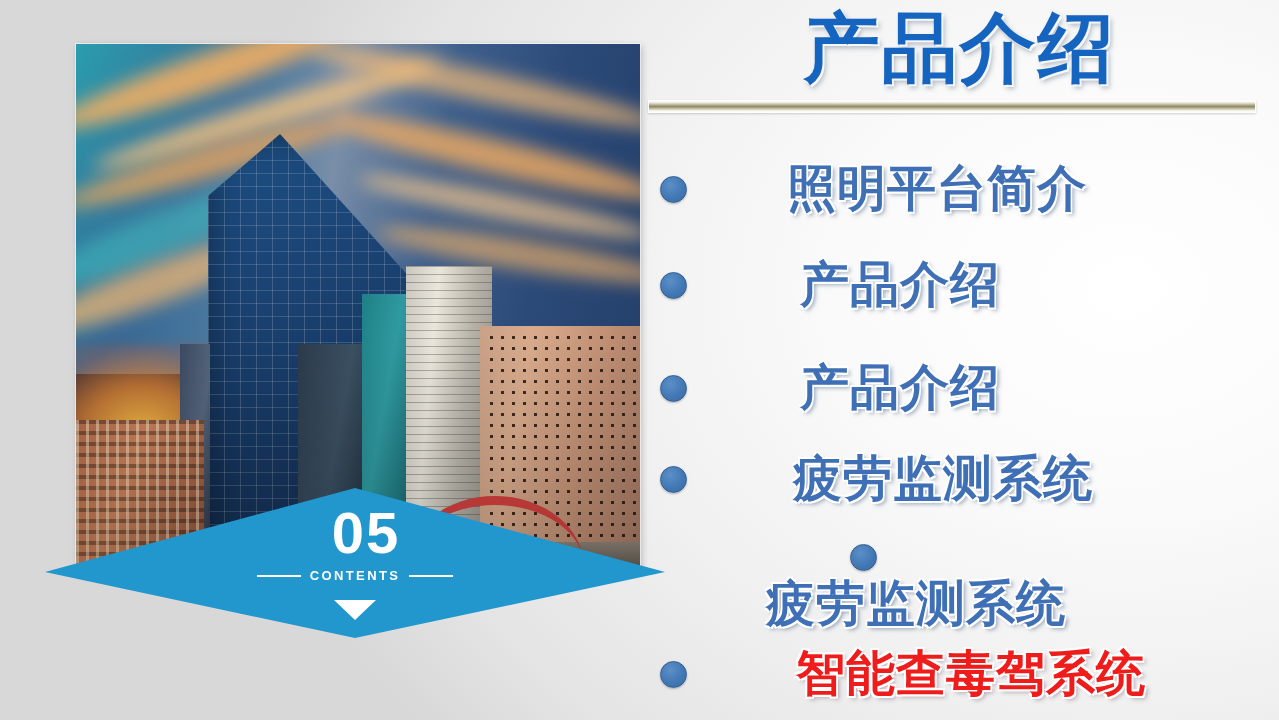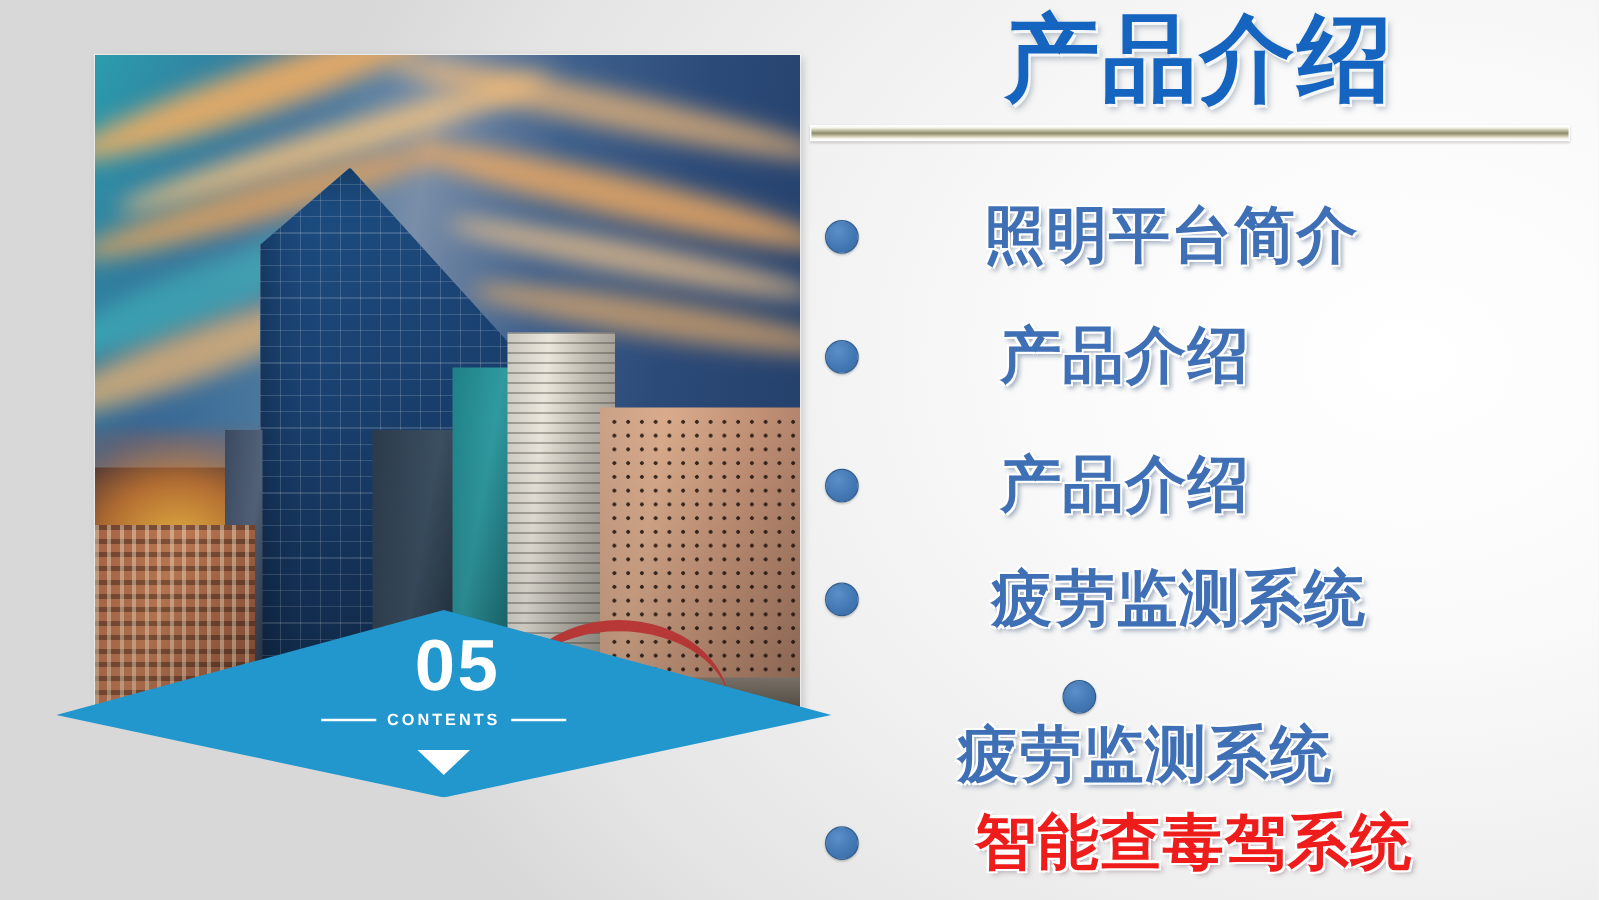--- a/index.html
+++ b/index.html
@@ -236,19 +236,19 @@
       <span class="rtext" style="margin-left:113px;">产品介绍</span>
     </div>
     <div class="row" style="top:314px;">
       <span class="bullet"></span>
       <span class="rtext" style="margin-left:106px;">疲劳监测系统</span>
     </div>
     <div class="row" style="top:412px;flex-direction:column;">
       <span class="bullet"></span>
       <span class="rtext" style="margin-left:106px;">疲劳监测系统</span>
     </div>
-    <div class="row" style="top:509px;">
+    <div class="row" style="top:509px;gap:16px;">
       <span class="bullet"></span>
       <span class="rtext red" style="margin-left:93px;">智能查毒驾系统</span>
     </div>
   </div>
 
 </div>
 
 </body></html>

